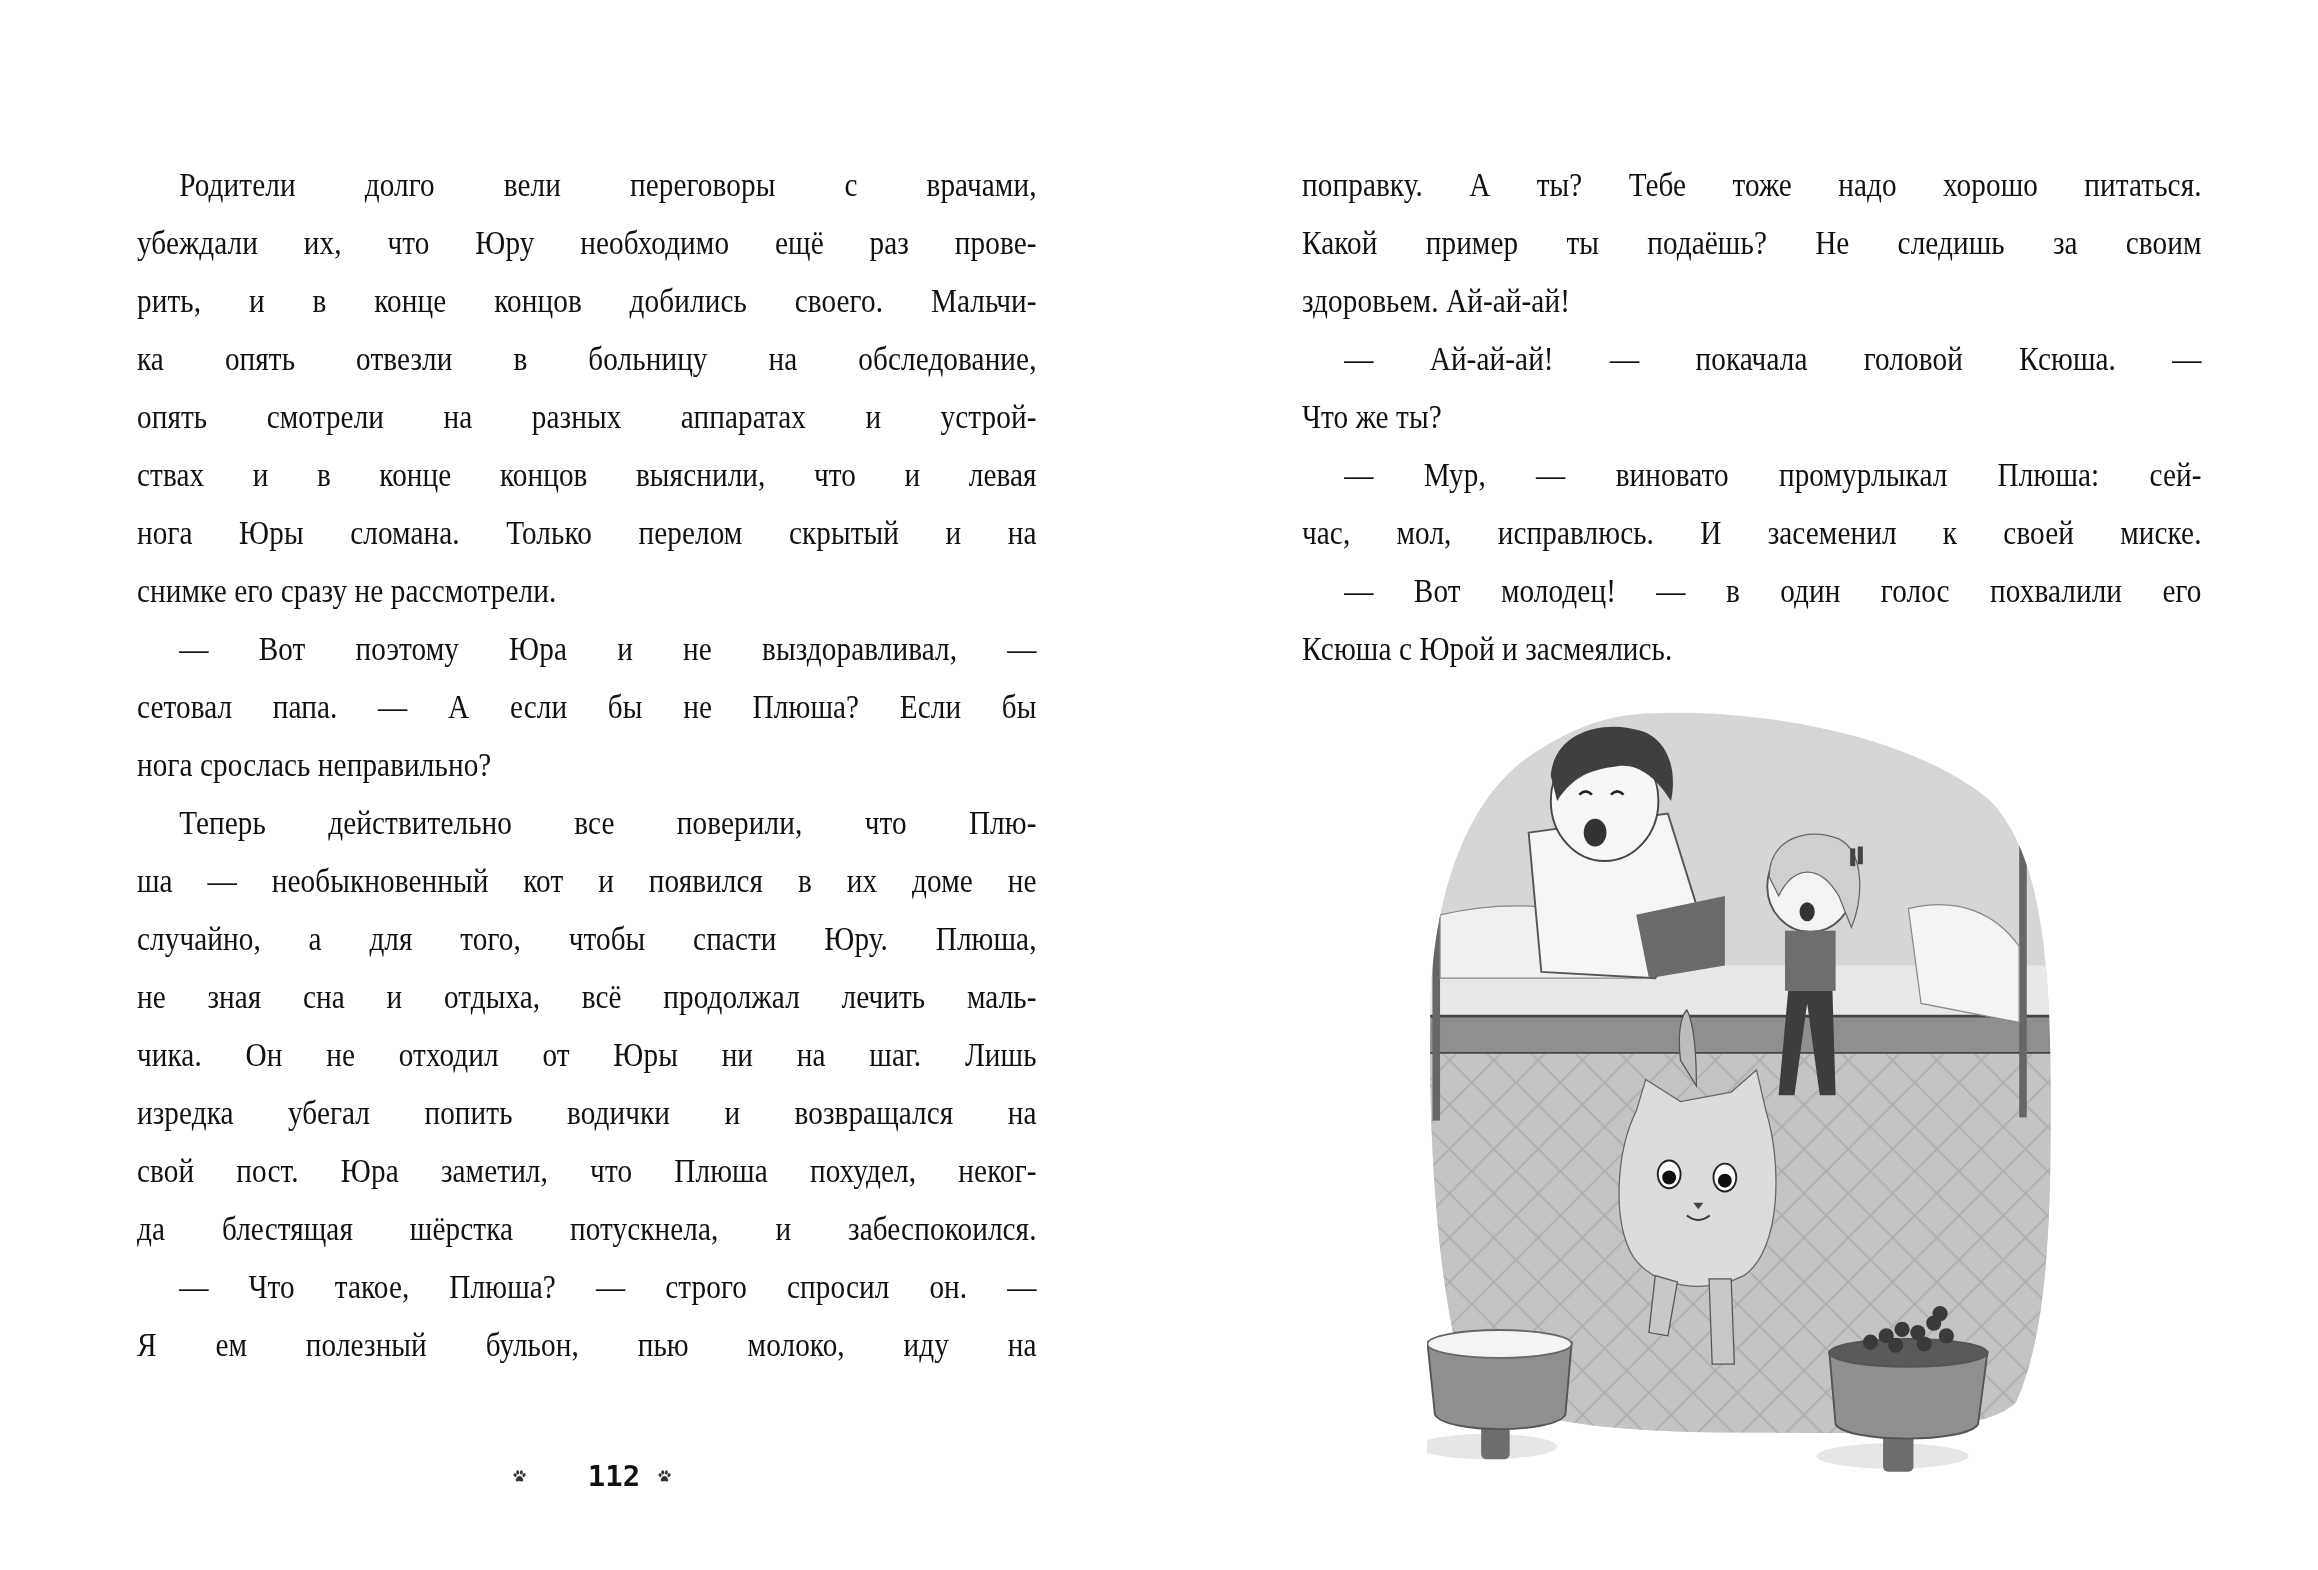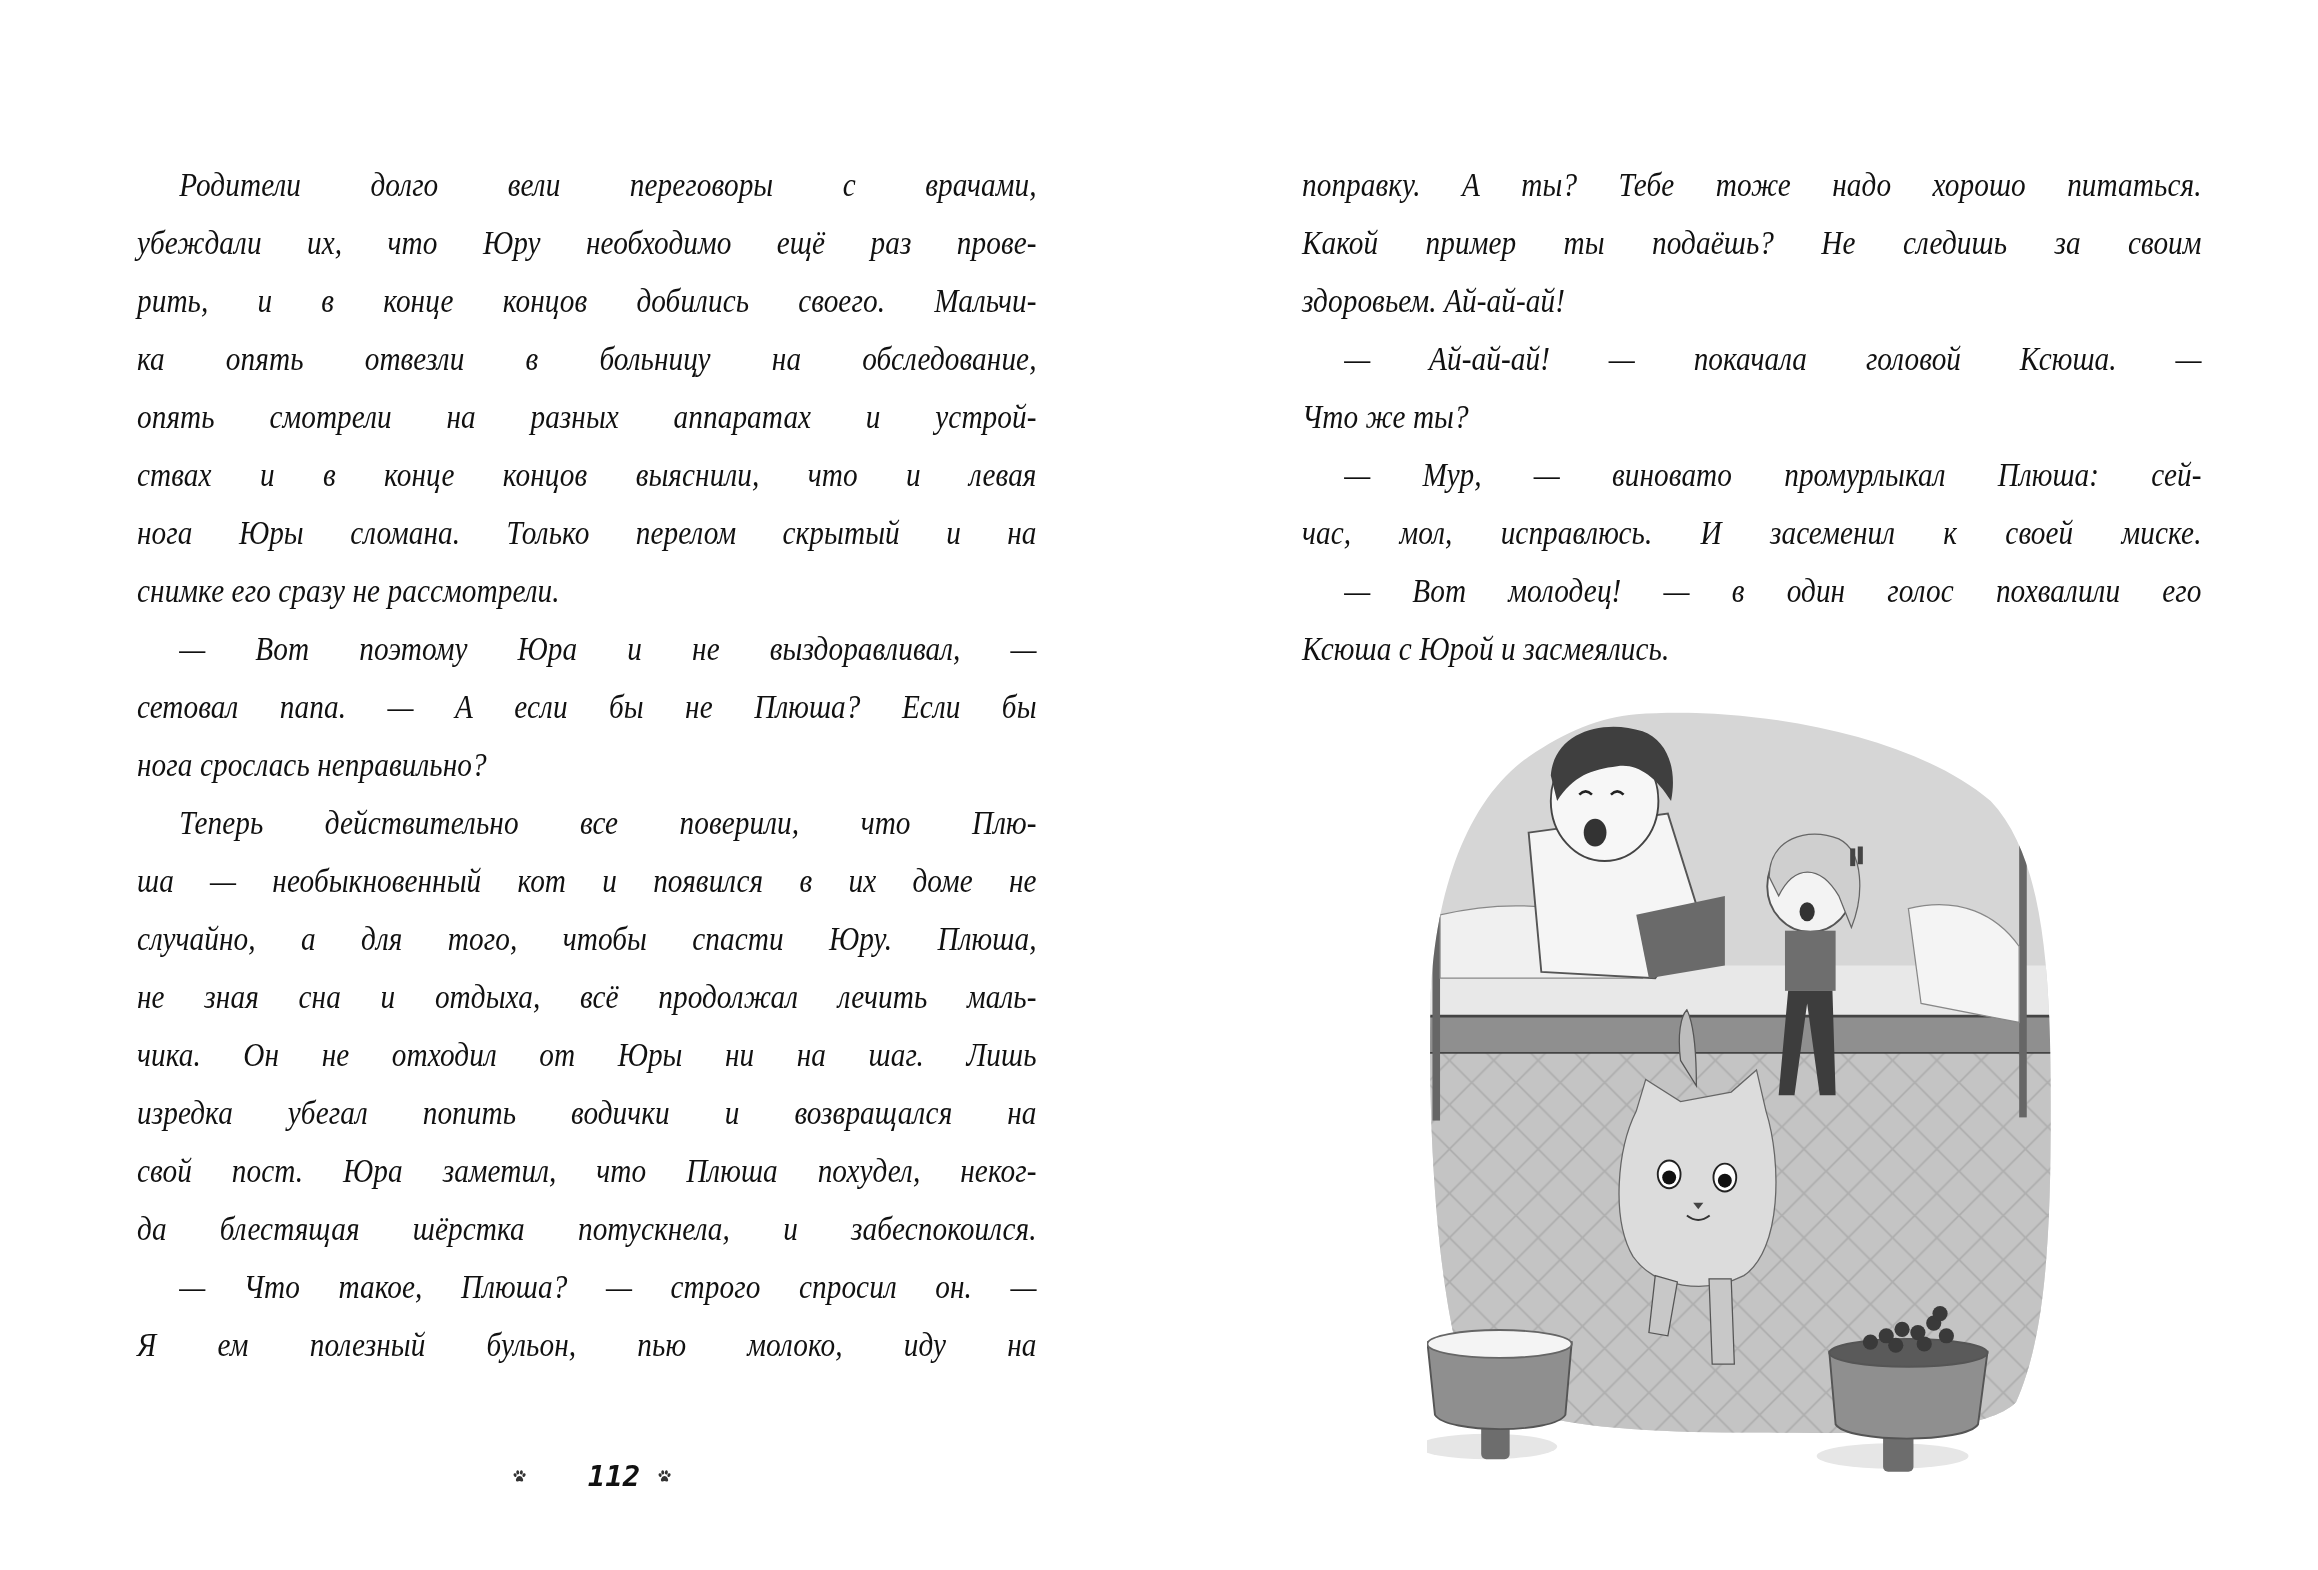--- a/index.html
+++ b/index.html
@@ -1,17 +1,17 @@
 <!DOCTYPE html>
 <html style="font-size:10px"><head>
 <meta charset="utf-8">
 <style>
   html, body { margin: 0; padding: 0; background: #ffffff; }
   body { width: 2319px; height: 1571px; position: relative; overflow: hidden; }
-  .page { position: absolute; top: 0; height: 1174px; font-style: italic; }
+  .page { position: absolute; top: 0; height: 1174px; }
   .page-left { left: 0; width: 1159px; }
   .page-right { left: 1148px; width: 1160px; }
 
   .text-col {
     position: absolute;
     font-family: "Liberation Serif", "DejaVu Serif", serif;
     font-size: 34px;
     line-height: 58px;
     color: #111111;
     text-align: justify;

